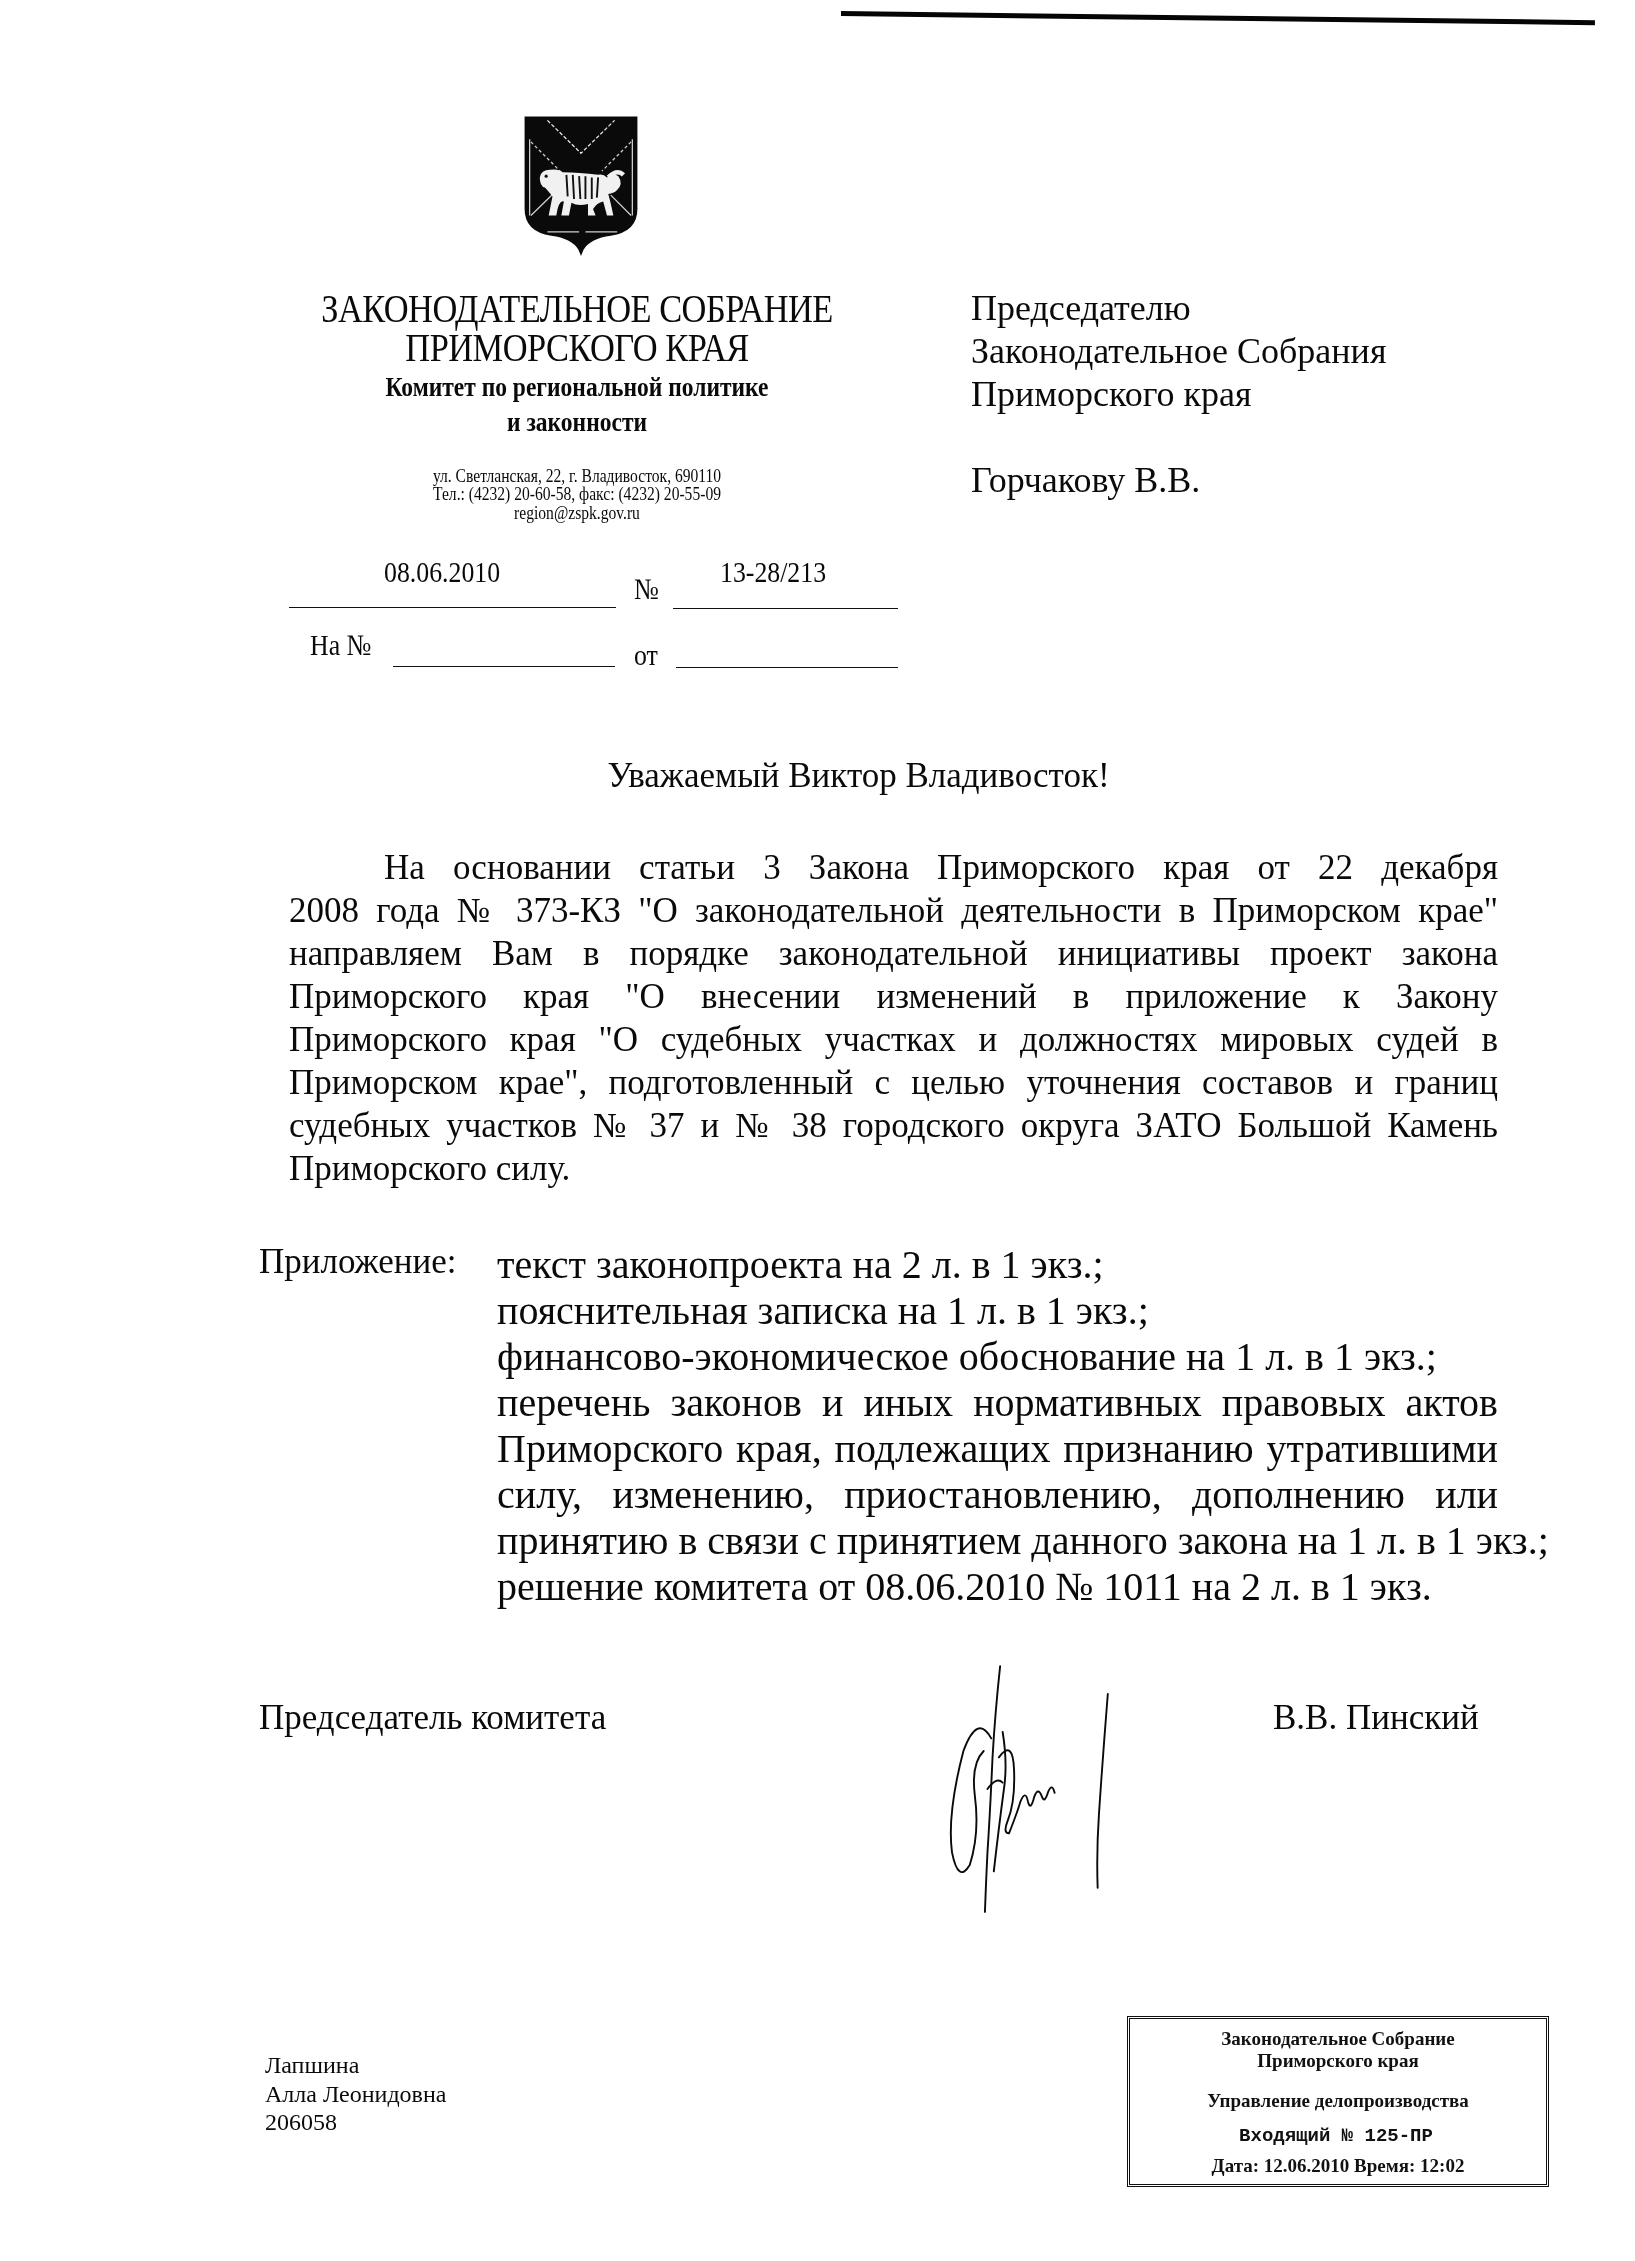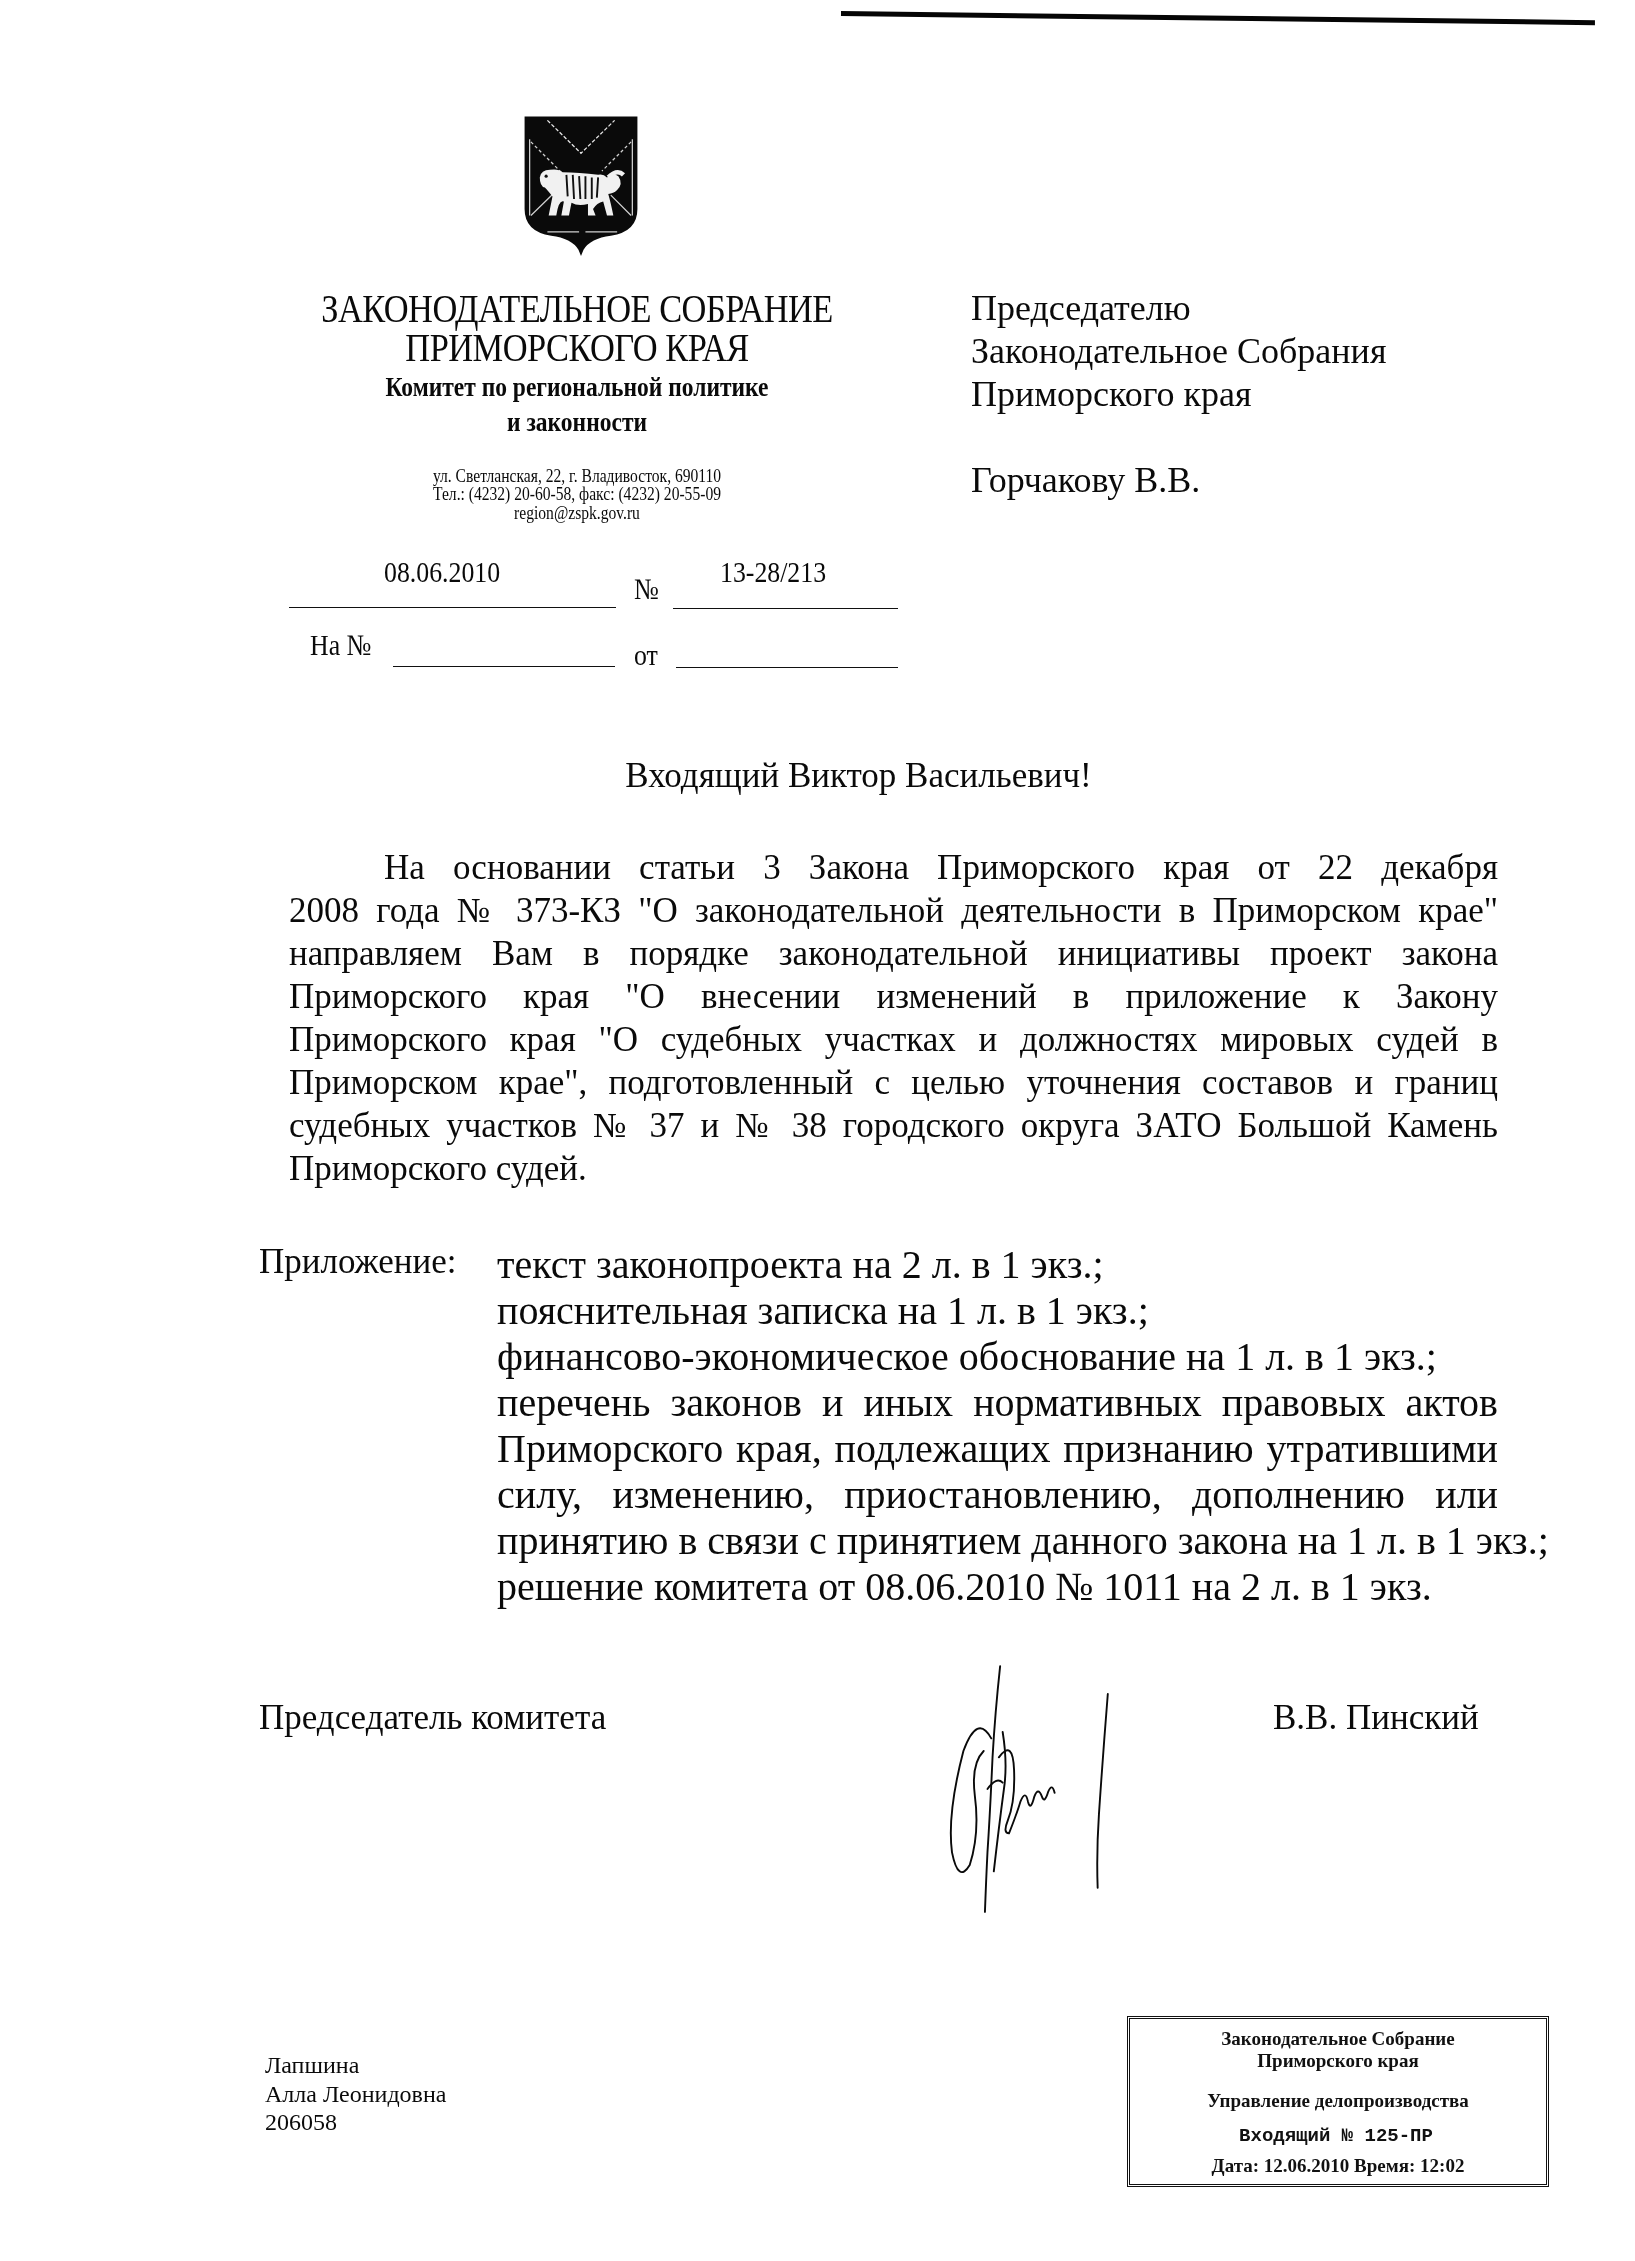--- a/index.html
+++ b/index.html
@@ -86,31 +86,31 @@
 <div class="uline" style="left:676px; top:667px; width:222px;"></div>
 
 <div class="addressee">
   <div>Председателю</div>
   <div>Законодательное Собрания</div>
   <div>Приморского края</div>
   <div class="gap"></div>
   <div>Горчакову В.В.</div>
 </div>
 
-<div class="salute"><span>Входящий Виктор Васильевич!</span></div>
+<div class="salute"><span>Уважаемый Виктор Владивосток!</span></div>
 
 <div class="body-text">
   <span class="body-line indent">На основании статьи 3 Закона Приморского края от 22 декабря</span>
   <span class="body-line">2008 года № 373-КЗ "О законодательной деятельности в Приморском крае"</span>
   <span class="body-line">направляем Вам в порядке законодательной инициативы проект закона</span>
   <span class="body-line">Приморского края "О внесении изменений в приложение к Закону</span>
   <span class="body-line">Приморского края "О судебных участках и должностях мировых судей в</span>
   <span class="body-line">Приморском крае", подготовленный с целью уточнения составов и границ</span>
   <span class="body-line">судебных участков № 37 и № 38 городского округа ЗАТО Большой Камень</span>
-  <span class="body-line last">Приморского судей.</span>
+  <span class="body-line last">Приморского силу.</span>
 </div>
 
 <div class="appendix-label">Приложение:</div>
 <div class="appendix">
   <span class="row">текст законопроекта на 2 л. в 1 экз.;</span>
   <span class="row">пояснительная записка на 1 л. в 1 экз.;</span>
   <span class="row">финансово-экономическое обоснование на 1 л. в 1 экз.;</span>
   <span class="row j">перечень законов и иных нормативных правовых актов</span>
   <span class="row j">Приморского края, подлежащих признанию утратившими</span>
   <span class="row j">силу, изменению, приостановлению, дополнению или</span>

